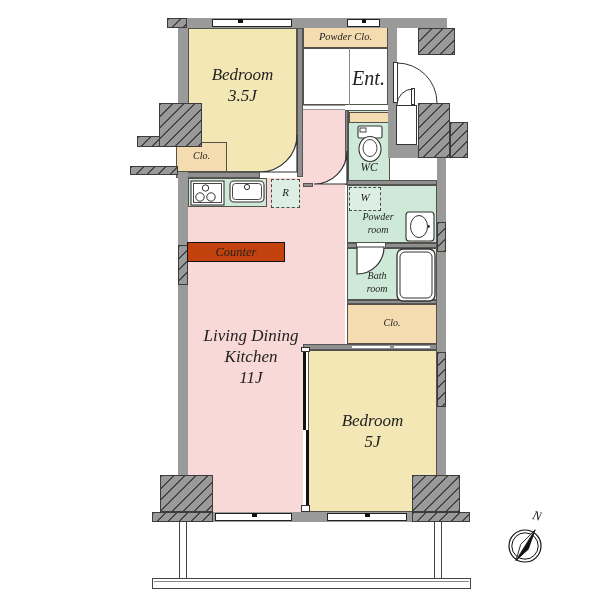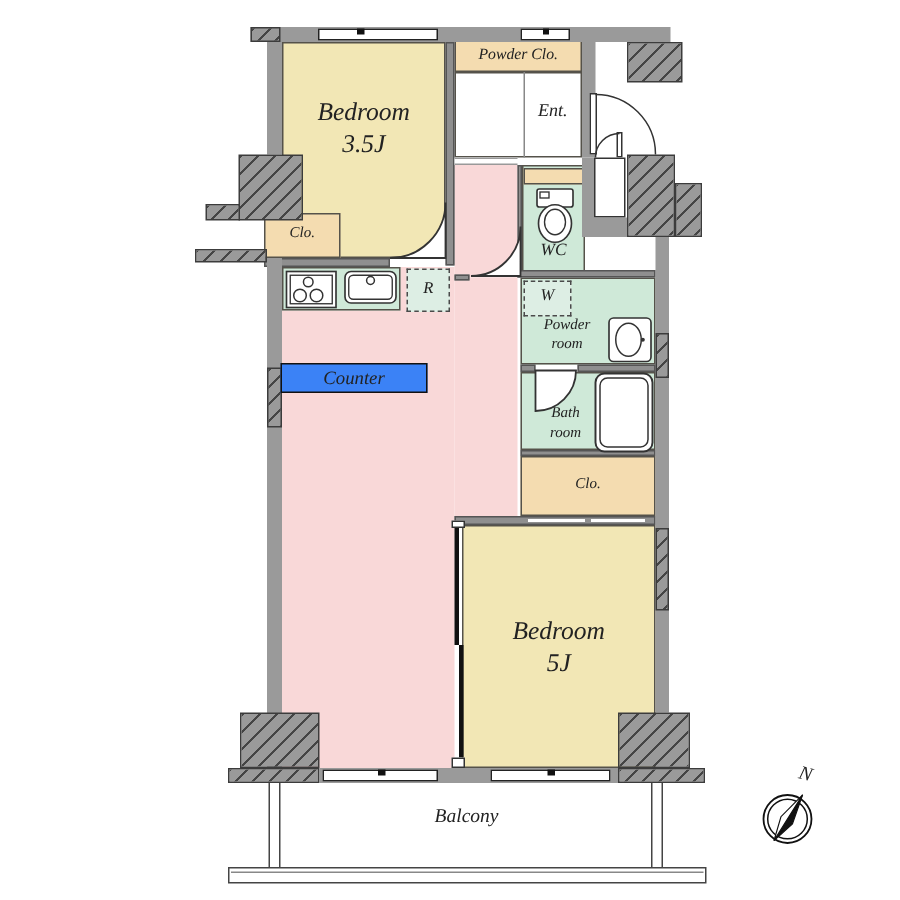--- a/index.html
+++ b/index.html
@@ -167,21 +167,21 @@
     </g>
   </svg>
 
   <div class="lbl" style="left:188px;top:64px;width:109px;font-size:17px;">
     <span>Bedroom</span>
     <span>3.5J</span>
   </div>
   <div class="lbl" style="left:303px;top:30px;width:85px;font-size:10.5px;">
     <span>Powder Clo.</span>
   </div>
-  <div class="lbl" style="left:349px;top:66px;width:39px;font-size:12px;">
+  <div class="lbl" style="left:349px;top:66px;width:39px;font-size:20px;">
     <span>Ent.</span>
   </div>
   <div class="lbl" style="left:348px;top:160px;width:42px;font-size:11.5px;">
     <span>WC</span>
   </div>
   <div class="lbl" style="left:176px;top:150px;width:51px;font-size:10px;">
     <span>Clo.</span>
   </div>
   <div class="lbl" style="left:271px;top:186px;width:29px;font-size:11px;">
     <span>R</span>
@@ -193,27 +193,29 @@
     <span>Powder</span>
     <span>room</span>
   </div>
   <div class="lbl" style="left:352px;top:270px;width:50px;font-size:10px;justify-content:flex-end;">
     <span>Bath</span>
     <span>room</span>
   </div>
   <div class="lbl" style="left:347px;top:317px;width:90px;font-size:10px;">
     <span>Clo.</span>
   </div>
-  <div class="abs" style="left:187px;top:242px;width:98px;height:20px;background:#3b82f6;border:1.5px solid #111;box-sizing:border-box;display:flex;align-items:center;justify-content:center;font-style:italic;font-size:12.5px;color:#222;">
+  <div class="abs" style="left:187px;top:242px;width:98px;height:20px;background:#c2410c;border:1.5px solid #111;box-sizing:border-box;display:flex;align-items:center;justify-content:center;font-style:italic;font-size:12.5px;color:#222;">
     <span>Counter</span>
+  </div>
+  <div class="lbl" style="left:188px;top:325px;width:126px;font-size:17px;line-height:1.24;">
+    <span>Living Dining</span>
+    <span>Kitchen</span>
+    <span>11J</span>
   </div>
   <div class="lbl" style="left:308px;top:410px;width:129px;font-size:17px;">
     <span>Bedroom</span>
     <span>5J</span>
   </div>
-  <div class="lbl" style="left:185px;top:536px;width:252px;font-size:13px;">
-    <span>Balcony</span>
-  </div>
   <div class="lbl" style="left:524px;top:508px;width:26px;font-size:13px;transform:rotate(15deg);">
     <span>N</span>
   </div>
 
 </div>
 
 </body></html>

